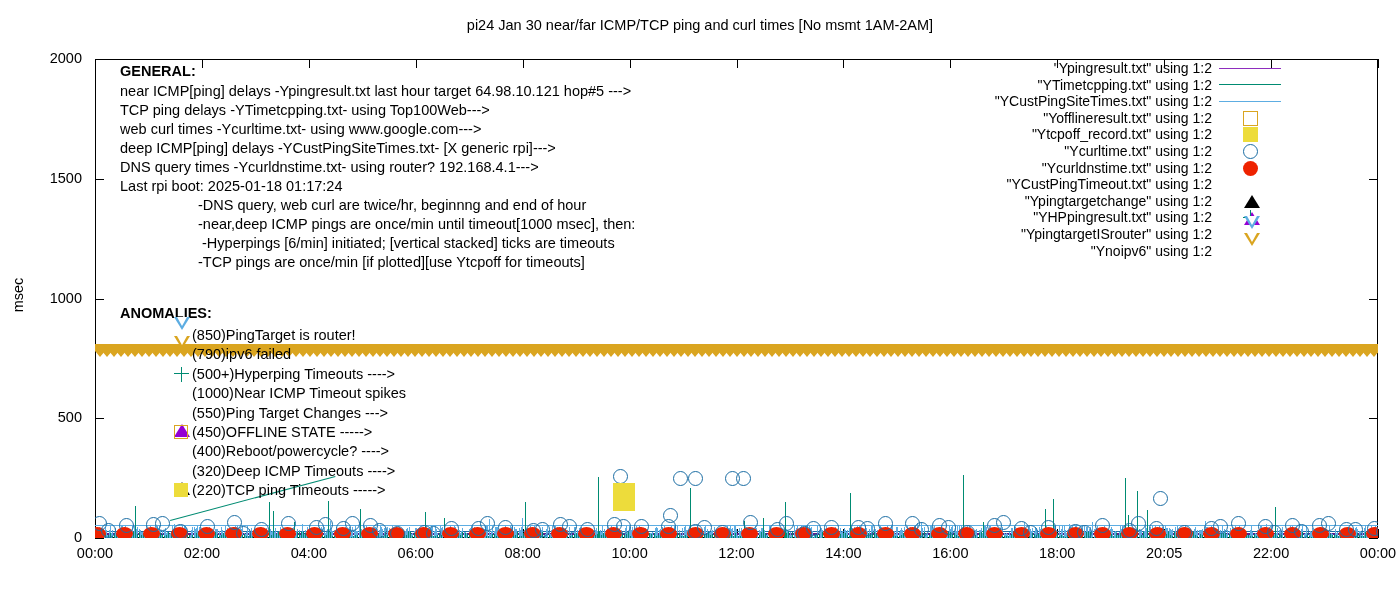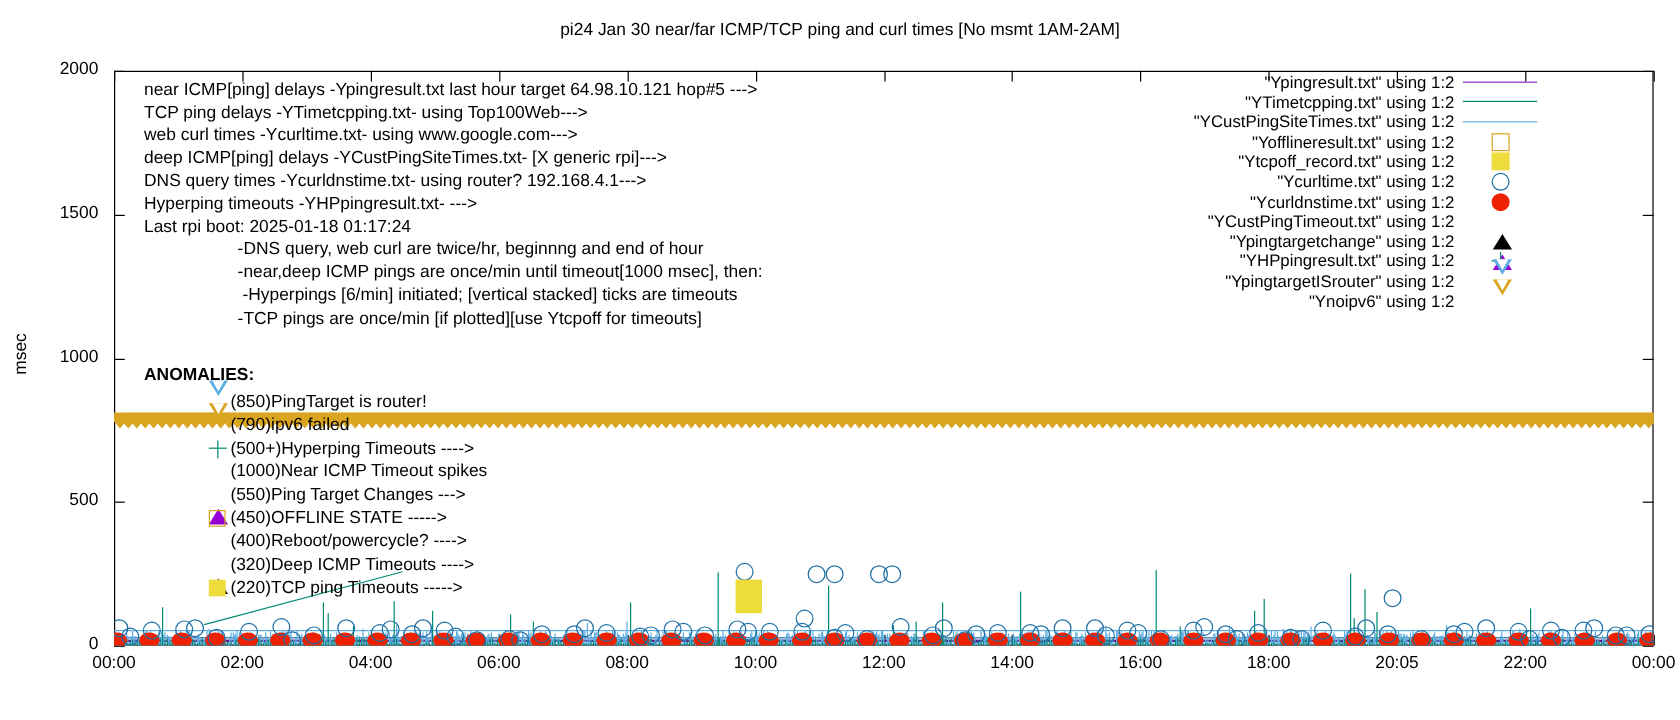--- a/index.html
+++ b/index.html
@@ -2119,27 +2119,27 @@
         <div class="otri" style="left: 1247px; top: 284.526px;"></div>
         <div class="otri" style="left: 1254px; top: 284.526px;"></div>
         <div class="otri" style="left: 1261px; top: 284.526px;"></div>
         <div class="otri" style="left: 1268px; top: 284.526px;"></div>
         <div class="otri" style="left: 1275px; top: 284.526px;"></div>
         <div class="otri" style="left: 1282px; top: 284.526px;"></div>
       </div>
   </div>
 
   <div class="abs" id="general-block" style="left:120px;top:63px;">
+    <div class="ann-head">GENERAL:</div>
     <div id="general-lines">
         <div class="ann" style="margin-top: 4.6px;">near ICMP[ping] delays -Ypingresult.txt last hour target 64.98.10.121 hop#5 ---&gt;</div>
         <div class="ann" style="margin-top: 4.6px;">TCP ping delays -YTimetcpping.txt- using Top100Web---&gt;</div>
         <div class="ann" style="margin-top: 4.6px;">web curl times -Ycurltime.txt- using www.google.com---&gt;</div>
         <div class="ann" style="margin-top: 4.6px;">deep ICMP[ping] delays -YCustPingSiteTimes.txt- [X generic rpi]---&gt;</div>
         <div class="ann" style="margin-top: 4.6px;">DNS query times -Ycurldnstime.txt- using router? 192.168.4.1---&gt;</div>
-        <div class="ann" style="margin-top: 4.6px;">Hyperping timeouts -YHPpingresult.txt- ---&gt;</div>
         <div class="ann" style="margin-top: 4.6px;">Last rpi boot: 2025-01-18 01:17:24</div>
       </div>
     <div id="general-indented">
         <div class="ann" style="margin-top: 4.6px; padding-left: 78px;">-DNS query, web curl are twice/hr, beginnng and end of hour</div>
         <div class="ann" style="margin-top: 4.6px; padding-left: 78px;">-near,deep ICMP pings are once/min until timeout[1000 msec], then:</div>
         <div class="ann" style="margin-top: 4.6px; padding-left: 78px;"> -Hyperpings [6/min] initiated; [vertical stacked] ticks are timeouts</div>
         <div class="ann" style="margin-top: 4.6px; padding-left: 78px;">-TCP pings are once/min [if plotted][use Ytcpoff for timeouts]</div>
       </div>
   </div>
 

